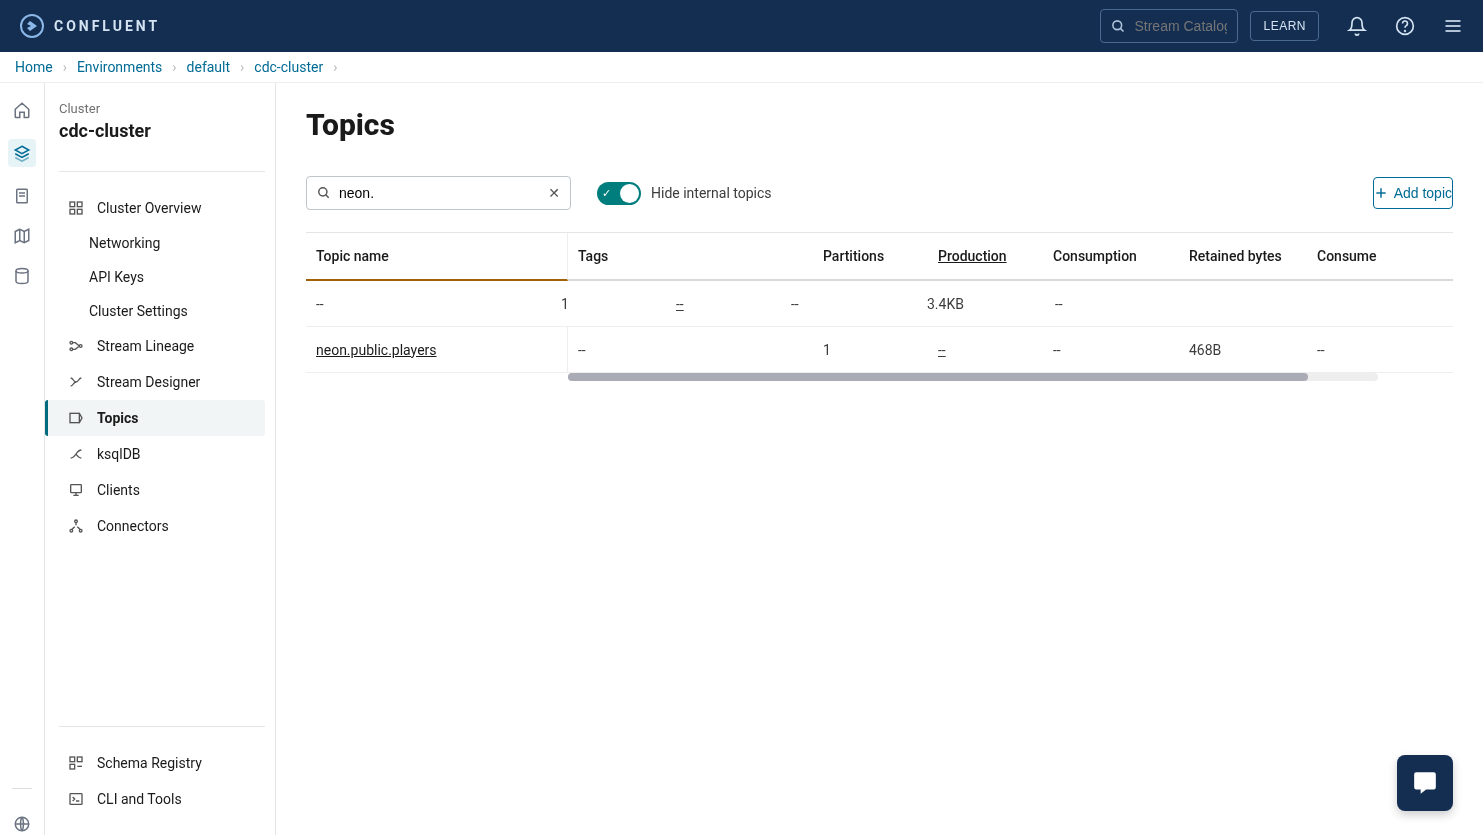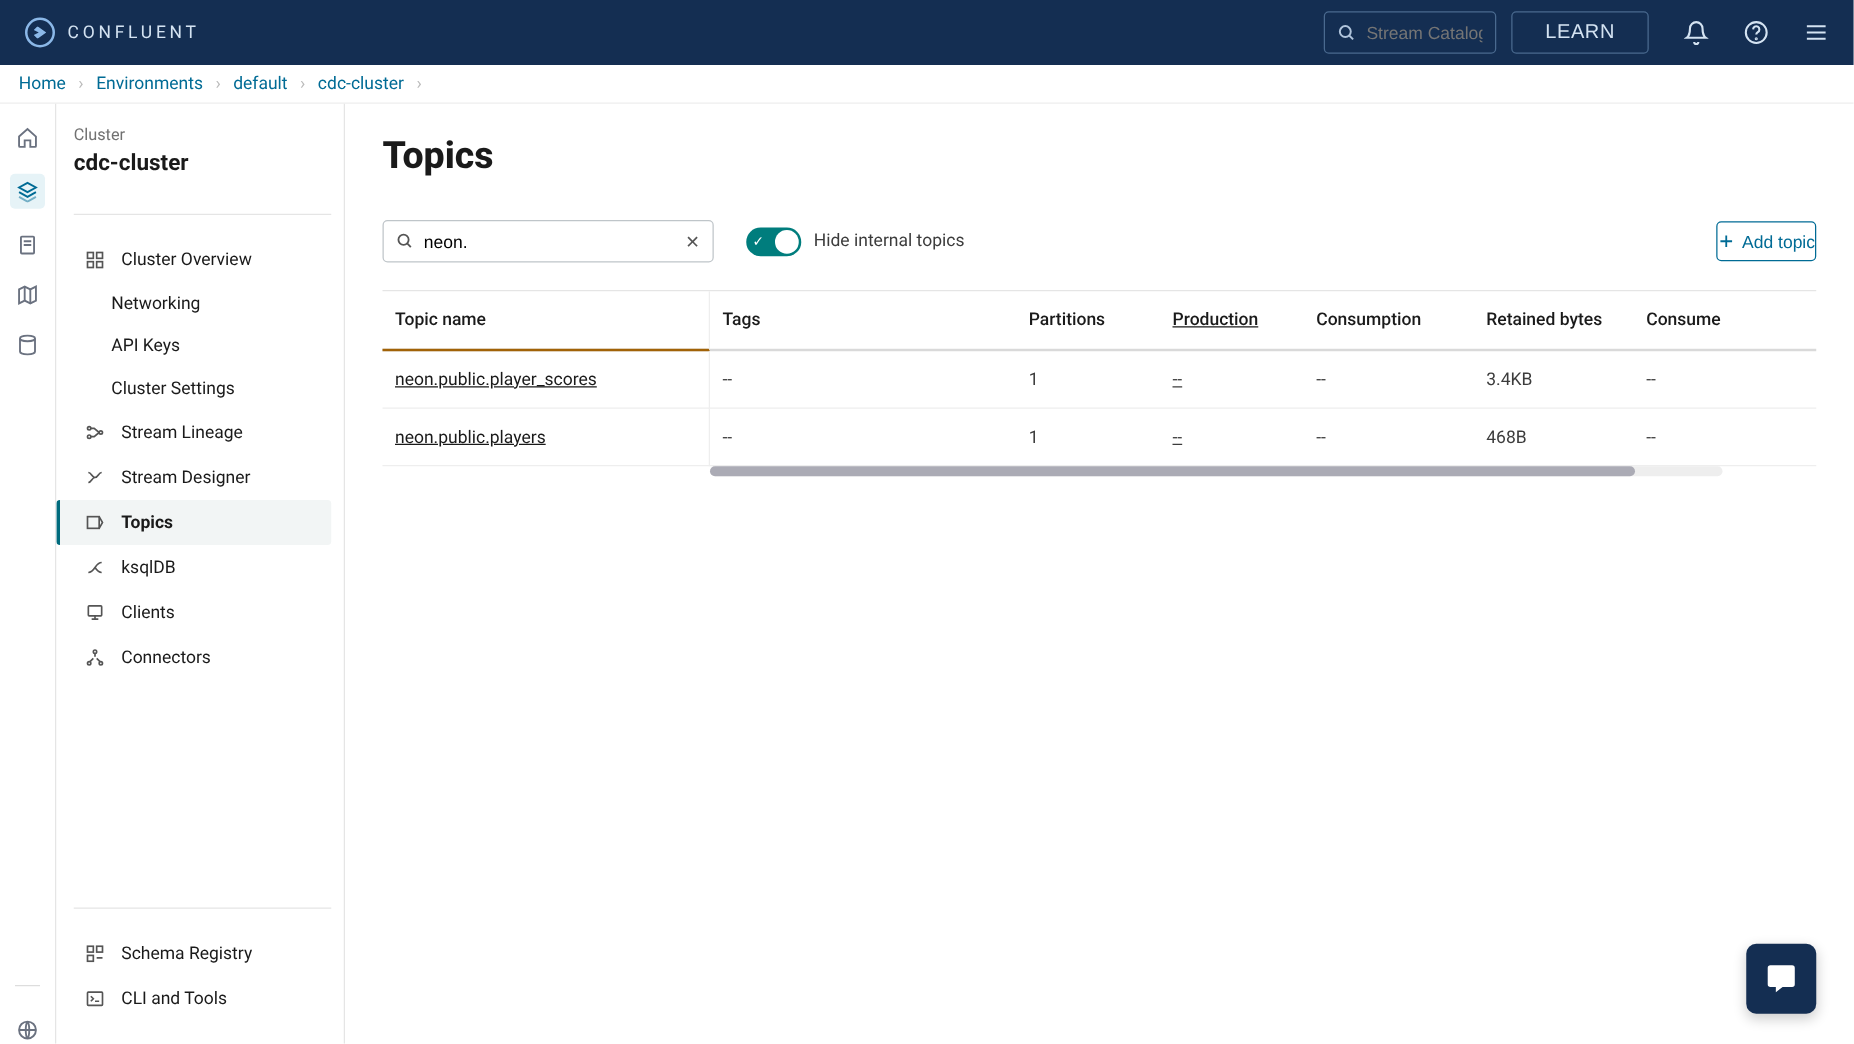--- a/index.html
+++ b/index.html
@@ -3,25 +3,25 @@
 <meta charset="utf-8">
 <style>
 * { box-sizing: border-box; margin: 0; padding: 0; }
 body { font-family: -apple-system, BlinkMacSystemFont, "Segoe UI", Roboto, sans-serif; font-size: 14px; color: #1a1a1a; background: #fff; }
 
 
 .top-bar { background: #142e52; height: 52px; display: flex; align-items: center; padding: 0 20px; }
 .logo-wrap { display: flex; align-items: center; gap: 10px; color: #d4e3f2; }
 .logo-mark { width: 24px; height: 24px; border: 2px solid #8bb8e8; border-radius: 50%; display:flex; align-items:center; justify-content:center; }
 .logo-mark::before { content:""; width:10px; height:10px; background:#8bb8e8; clip-path: polygon(30% 0, 100% 50%, 30% 100%, 0 70%, 40% 50%, 0 30%); }
-.logo-text { letter-spacing: 3px; font-size: 14px; font-weight: 400; }
+.logo-text { letter-spacing: 3px; font-size: 14px; font-weight: 700; }
 .top-spacer { flex: 1; }
 .search-catalog { background: transparent; border: 1px solid #4a6a8f; border-radius: 4px; height: 34px; width: 138px; display: flex; align-items: center; padding: 0 10px; color: #b0c4db; gap:8px; }
 .search-catalog input { background: transparent; border: none; outline: none; color: #b0c4db; font-size: 14px; width:100%; }
-.learn-btn { border: 1px solid #4a6a8f; color: #d4e3f2; background: transparent; border-radius: 4px; padding: 7px 26px; margin-left: 12px; font-size: 16px; letter-spacing: 0.5px; cursor:pointer; }
+.learn-btn { border: 1px solid #4a6a8f; color: #d4e3f2; background: transparent; border-radius: 4px; padding: 7px 12px; margin-left: 12px; font-size: 12px; letter-spacing: 0.5px; cursor:pointer; }
 .top-icon { color: #d4e3f2; margin-left: 28px; cursor:pointer; display:flex; }
 
 
 .breadcrumb { height: 30px; display: flex; align-items: center; padding: 15px 15px; font-size: 14px; border-bottom: 1px solid #eee; }
 .breadcrumb a { color: #006b95; text-decoration: none; cursor:pointer; }
 .breadcrumb .sep { color: #bbb; margin: 0 10px; }
 
 
 .layout { display: flex; height: calc(835px - 52px - 31px); }
 
@@ -320,23 +320,20 @@
       <div class="thead">
         <div class="c1">Topic name</div>
         <div class="c2">Tags</div>
         <div class="c3">Partitions</div>
         <div class="c4">Production</div>
         <div class="c5">Consumption</div>
         <div class="c6">Retained bytes</div>
         <div class="c7">Consume</div>
       </div>
       <div class="trow">
-        <div class="c1">
-            <a class="topic-link">neon.public.player_scores</a>
-          </div>
         <div class="c2">--</div>
         <div class="c3">1</div>
         <div class="c4">--</div>
         <div class="c5">--</div>
         <div class="c6">3.4KB</div>
         <div class="c7">--</div>
       </div>
       <div class="trow">
         <div class="c1">
             <a class="topic-link">neon.public.players</a>

